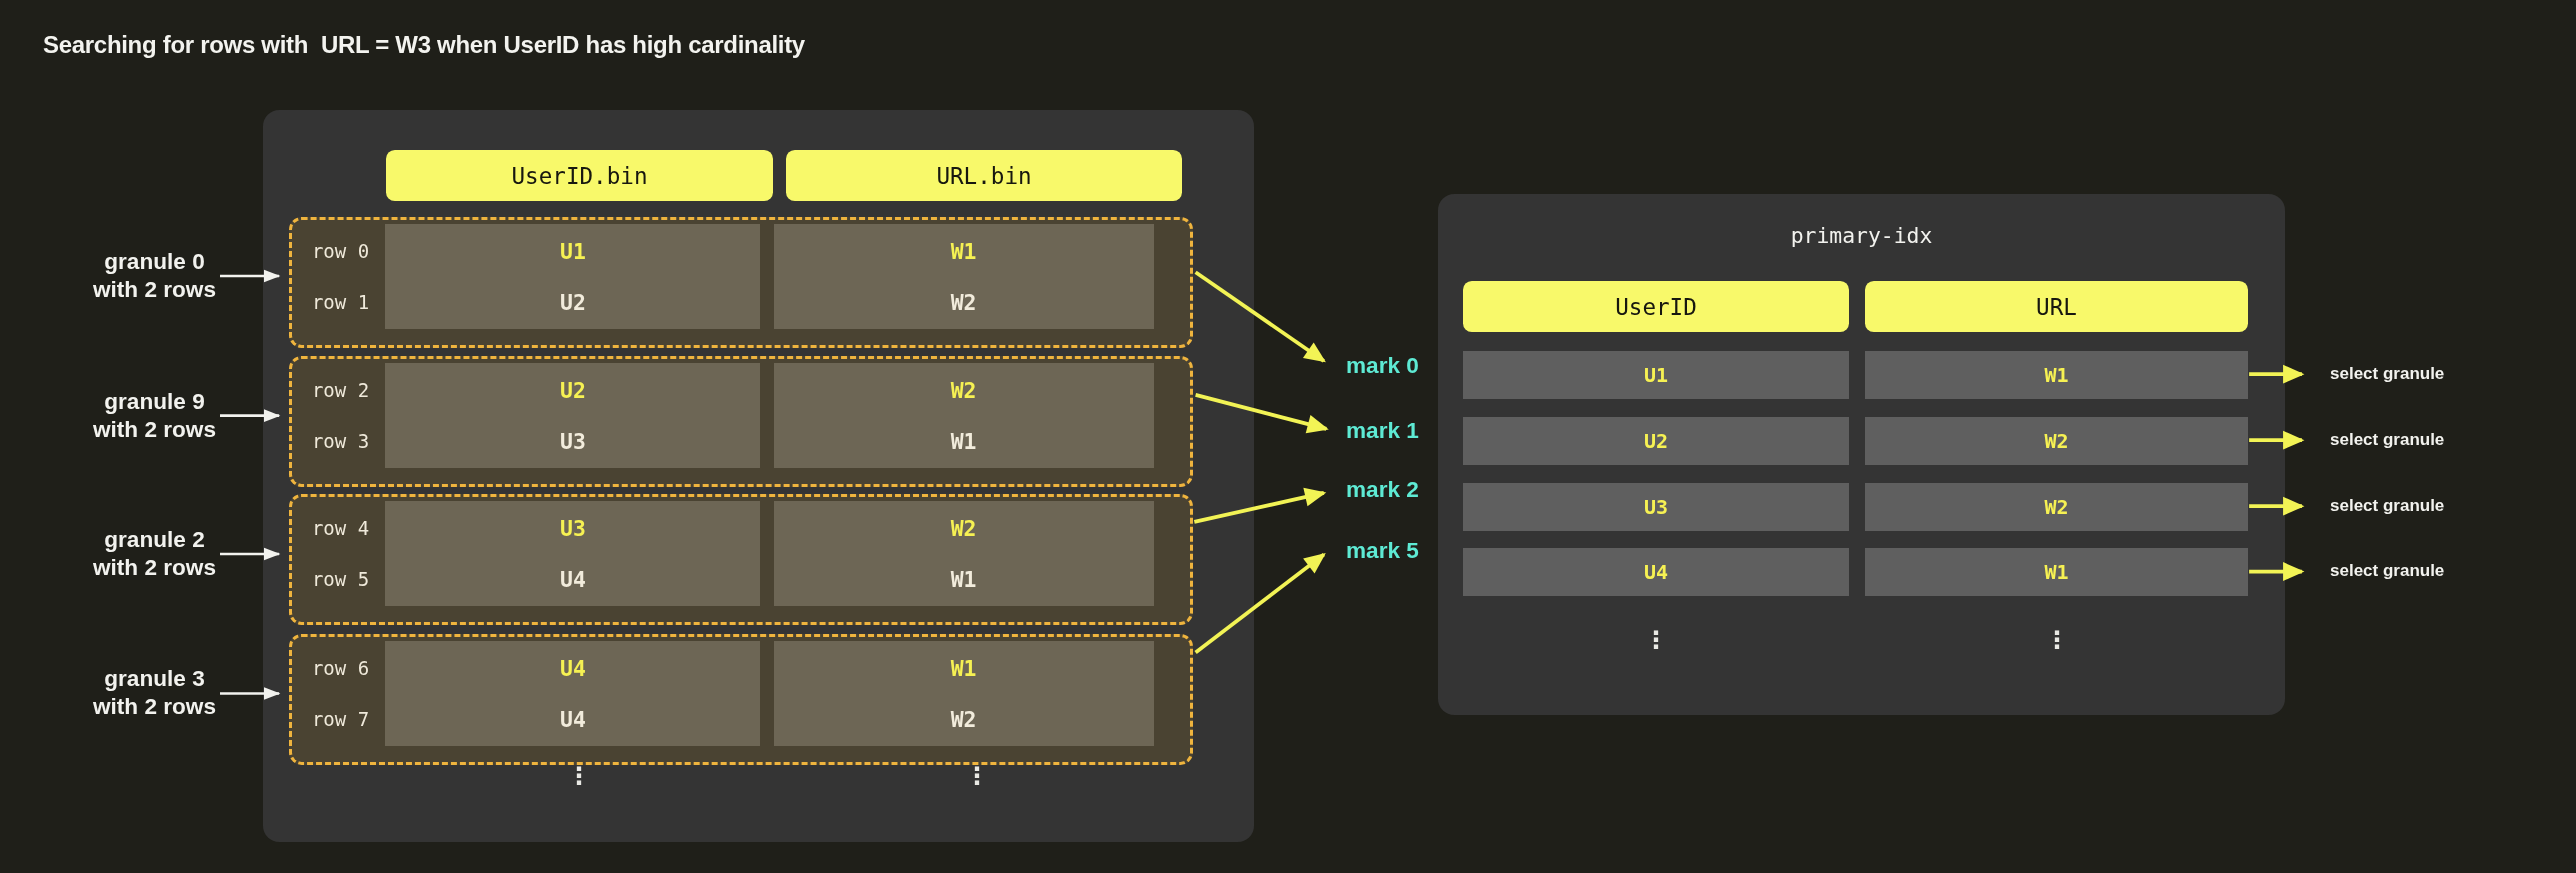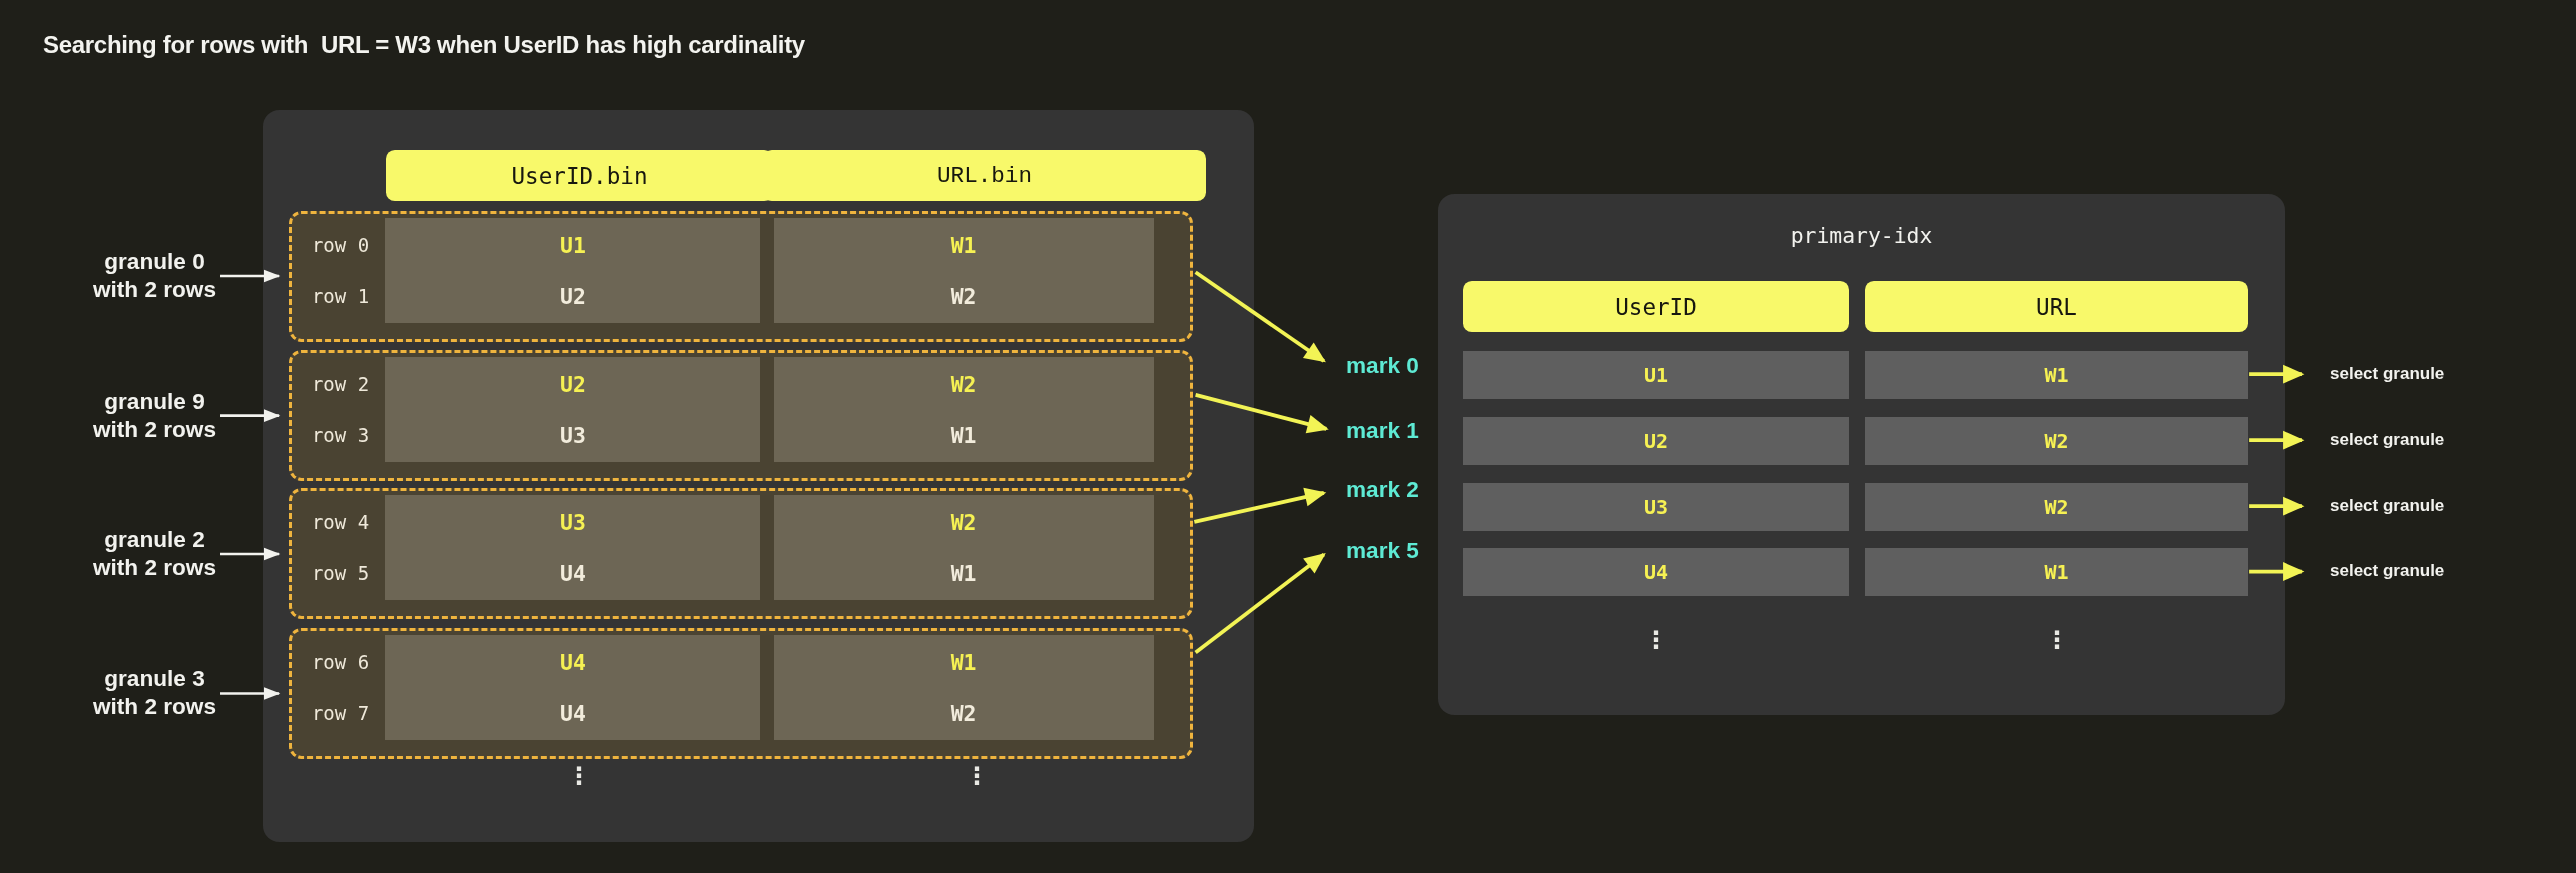--- a/index.html
+++ b/index.html
@@ -8,24 +8,24 @@
   .title{position:absolute;left:43px;top:31px;font-size:24px;font-weight:bold;
          color:#f3f3ef;white-space:pre;letter-spacing:-0.3px;}
 
   
   .left-panel{position:absolute;left:263px;top:110px;width:962px;height:732px;
               background:#343434;border-radius:16.3px;padding-left:29px;}
   .col-hdr{position:absolute;height:51px;background:#f8f96a;border-radius:8.8px;
            color:#17170f;font-family:"DejaVu Sans Mono",monospace;font-size:22.6px;
            display:flex;align-items:center;justify-content:center;}
   .hdr-userid-bin{left:123px;top:40px;width:387px;}
-  .hdr-url-bin{left:500px;top:40px;width:443px;font-family:Liberation Mono, monospace;}
+  .hdr-url-bin{left:523px;top:40px;width:396px;}
 
   .granule{position:absolute;left:26.4px;width:904px;height:131px;background:#4a4332;
-           border:3.8px dashed #efb43e;border-radius:12.6px;box-sizing:border-box;}
+           border:3.8px dashed #efb43e;border-radius:12.6px;box-sizing:border-box;margin-top:6px;}
   .g0{top:101px}.g1{top:240px}.g2{top:378px}.g3{top:518px}
   .g-row{position:absolute;left:0;height:54px;display:flex;}
   .g-row.r0{top:4.4px}.g-row.r1{top:55px}
   .row-label{width:93px;box-sizing:border-box;padding-left:19.5px;display:flex;align-items:center;
              font-family:"DejaVu Sans Mono",monospace;font-size:19px;color:#efe9da;}
   .cell{display:flex;align-items:center;justify-content:center;background:#6d6655;
         font-family:"DejaVu Sans Mono",monospace;font-size:21.4px;font-weight:bold;}
   .cell.u{width:375px;margin-right:13.2px;}
   .cell.w{width:380px;}
   .cell.hl{color:#f6f153;}

